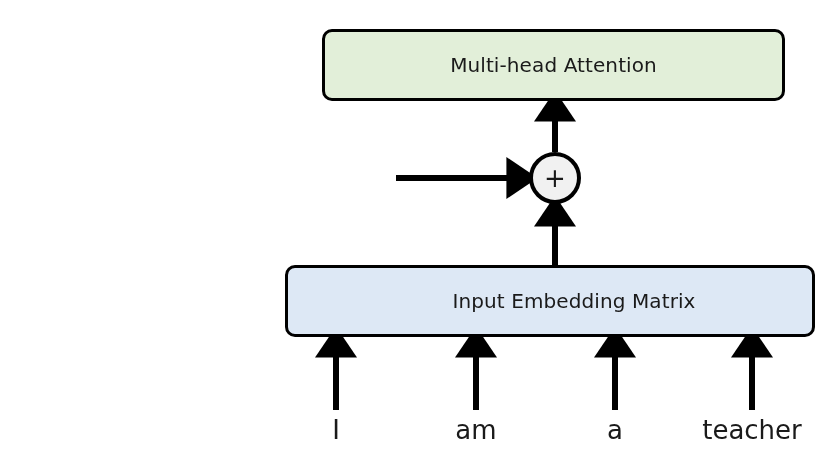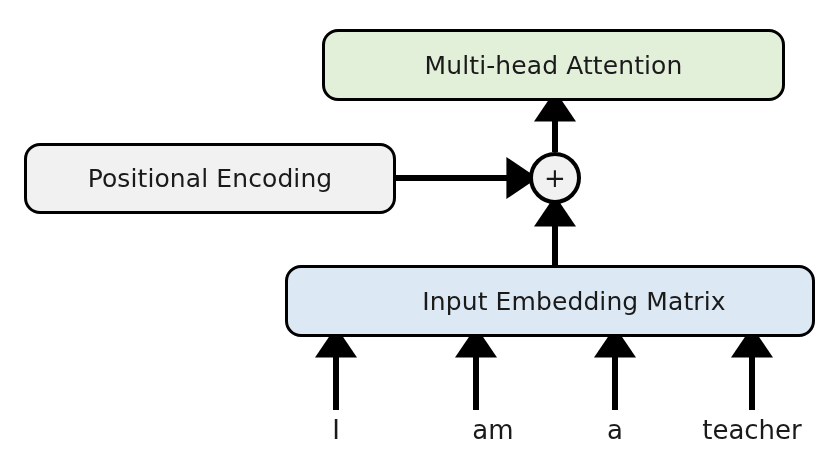--- a/index.html
+++ b/index.html
@@ -14,26 +14,26 @@
     position: relative;
     width: 832px;
     height: 471px;
     background: #ffffff;
     overflow: hidden;
   }
   .node {
     position: absolute;
     box-sizing: border-box;
     border: 3px solid #000000;
-    border-radius: 16px;
+    border-radius: 10px;
     display: flex;
     align-items: center;
     justify-content: center;
     color: #1a1a1a;
-    font-size: 25px;
+    font-size: 20px;
     font-weight: 400;
     letter-spacing: 0.1px;
     white-space: nowrap;
   }
   #attention-box {
     left: 322px;
     top: 29px;
     width: 463px;
     height: 72px;
     background: #e2efd9;
@@ -106,24 +106,23 @@
     <line x1="555" y1="152" x2="555" y2="106" stroke="#000000" stroke-width="6" marker-end="url(#ah)"></line>
 
     <line x1="336" y1="410" x2="336" y2="342" stroke="#000000" stroke-width="6" marker-end="url(#ah)"></line>
     <line x1="476" y1="410" x2="476" y2="342" stroke="#000000" stroke-width="6" marker-end="url(#ah)"></line>
     <line x1="615" y1="410" x2="615" y2="342" stroke="#000000" stroke-width="6" marker-end="url(#ah)"></line>
     <line x1="752" y1="410" x2="752" y2="342" stroke="#000000" stroke-width="6" marker-end="url(#ah)"></line>
   </svg>
 
   <div class="node" id="attention-box">Multi-head Attention</div>
 
-  <div class="node" id="positional-box">Positional Encoding</div>
 
   <div class="node" id="embedding-box">Input Embedding Matrix</div>
 
   <div id="adder">+</div>
 
   <div class="token" style="left:336px; top:415px;">I</div>
-  <div class="token" style="left:476px; top:415px;margin-left:17px;">am</div>
+  <div class="token" style="left:476px; top:415px;">am</div>
   <div class="token" style="left:615px; top:415px;">a</div>
   <div class="token" style="left:752px; top:415px;text-align:center;">teacher</div>
 
 </div>
 
 </body></html>

